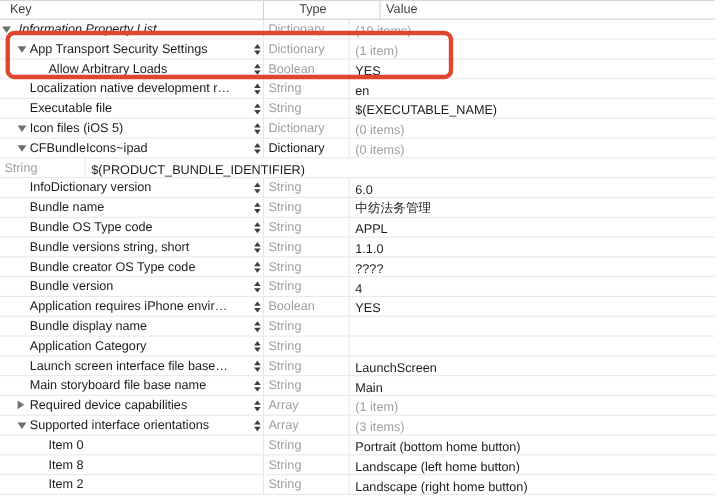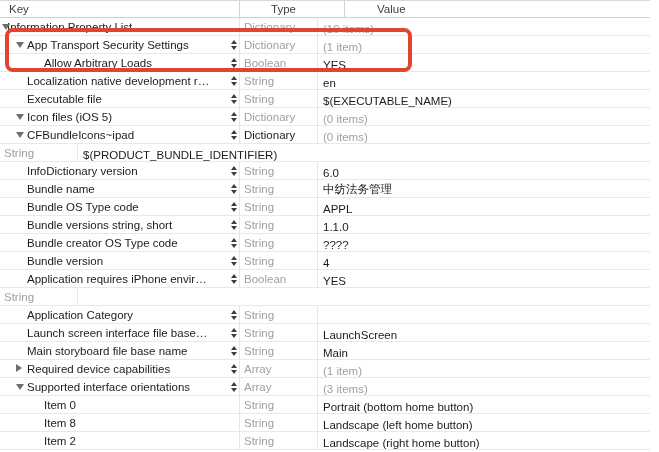--- a/index.html
+++ b/index.html
@@ -7,34 +7,33 @@
   #screen {
     position:relative; width:659px; height:452px; background:#ffffff;
     font-family:"Liberation Sans","DejaVu Sans",sans-serif;
     font-size:11.5px; color:#1c1c1c; overflow:hidden;
   }
   .table { width:650px; }
   .hrow {
     display:flex; height:18px; align-items:center;
     border-top:1px solid #d9d9d9; border-bottom:1px solid #d2d2d2;
     color:#3f3f3f;
-    gap:27px;
   }
   .row { display:flex; height:18px; align-items:stretch; border-bottom:1px solid #e9e9e9; }
   .cell { display:flex; align-items:center; overflow:hidden; white-space:nowrap; }
   .key-cell   { position:relative; width:240px; border-right:1px solid #e6e6e6; }
   .type-cell  { width:78px;  border-right:1px solid #e6e6e6; padding-left:4px; }
   .value-cell { flex:1; padding-left:5px;align-items:flex-end; }
   .h-key   { position:relative; width:240px; padding-left:9px; border-right:1px solid #d2d2d2; height:100%; display:flex; align-items:center;}
-  .h-type  { width:78px; padding-left:4px; border-right:1px solid #d2d2d2; height:100%; display:flex; align-items:center;}
+  .h-type  { width:78px; padding-left:4px; border-right:1px solid #d2d2d2; height:100%; display:flex; align-items:center;margin-left:28px;}
   .h-value { flex:1; padding-left:5px; height:100%; display:flex; align-items:center;}
   .muted { color:#a0a0a0; }
   .em { color:#1c1c1c; }
   .key-label { display:inline-block; }
-  .key-label.indent0 { padding-left:7px; }
+  .key-label.indent0 { padding-left:17px;font-style:italic; }
   .key-label.indent1 { padding-left:27px; }
   .key-label.indent2 { padding-left:44px; }
   .disc { position:absolute; top:50%; margin-top:-3px; width:0; height:0; }
   .disc.open { border-left:4.5px solid transparent; border-right:4.5px solid transparent; border-top:6px solid #6f6f6f; }
   .disc.collapsed { margin-top:-4.5px; border-top:4.5px solid transparent; border-bottom:4.5px solid transparent; border-left:6px solid #6f6f6f; }
   .disc.ind0 { left:2px; }
   .disc.ind1 { left:16px; }
   .stepper { position:absolute; left:229px; top:0; height:100%; width:9px;
              display:flex; flex-direction:column; align-items:center; justify-content:center; gap:2px; }
   .tri-up, .tri-down { display:block; width:0; height:0; }
@@ -274,20 +273,27 @@
             </span>
           </div>
           <div class="cell type-cell">
             <span class="muted">Boolean</span>
           </div>
           <div class="cell value-cell">
             <span>YES</span>
           </div>
         </div>
         <div class="row">
+          <div class="cell key-cell">
+            <span class="key-label indent1">Bundle display name</span>
+            <span class="stepper">
+              <i class="tri-up"></i>
+              <i class="tri-down"></i>
+            </span>
+          </div>
           <div class="cell type-cell">
             <span class="muted">String</span>
           </div>
           <div class="cell value-cell">
             <span></span>
           </div>
         </div>
         <div class="row">
           <div class="cell key-cell">
             <span class="key-label indent1">Application Category</span>

